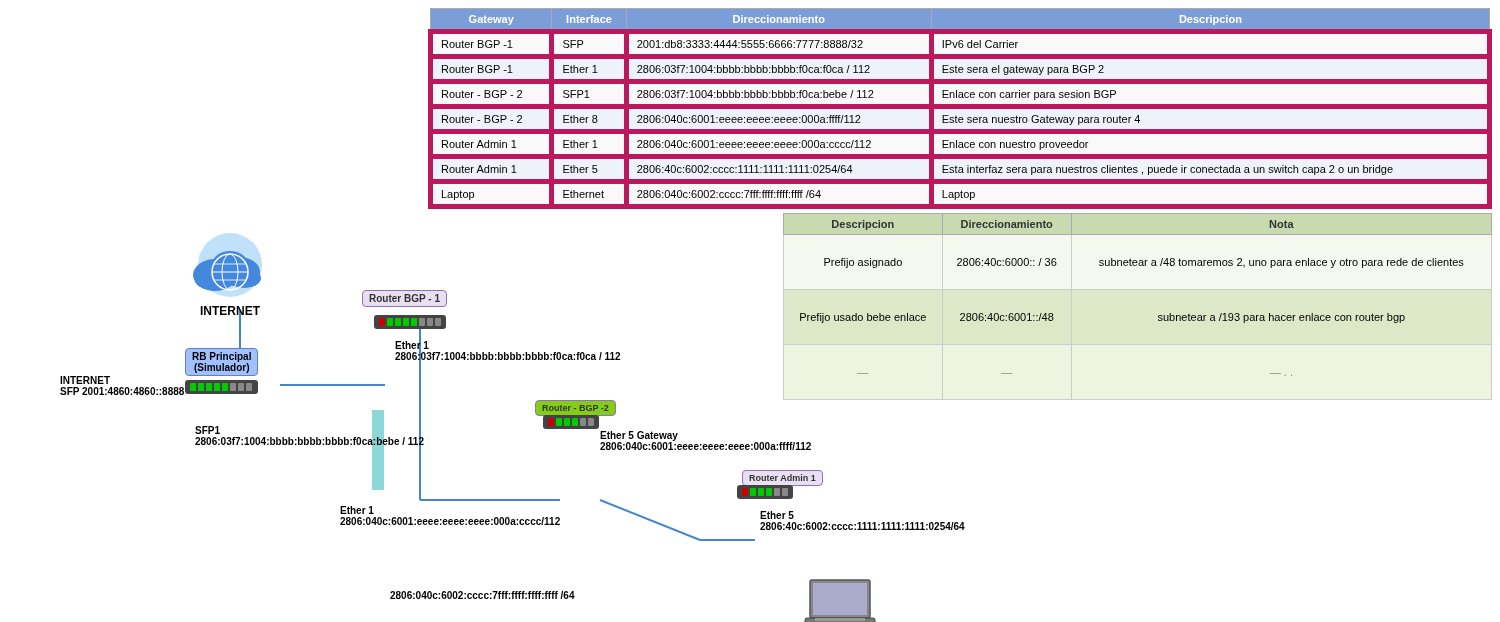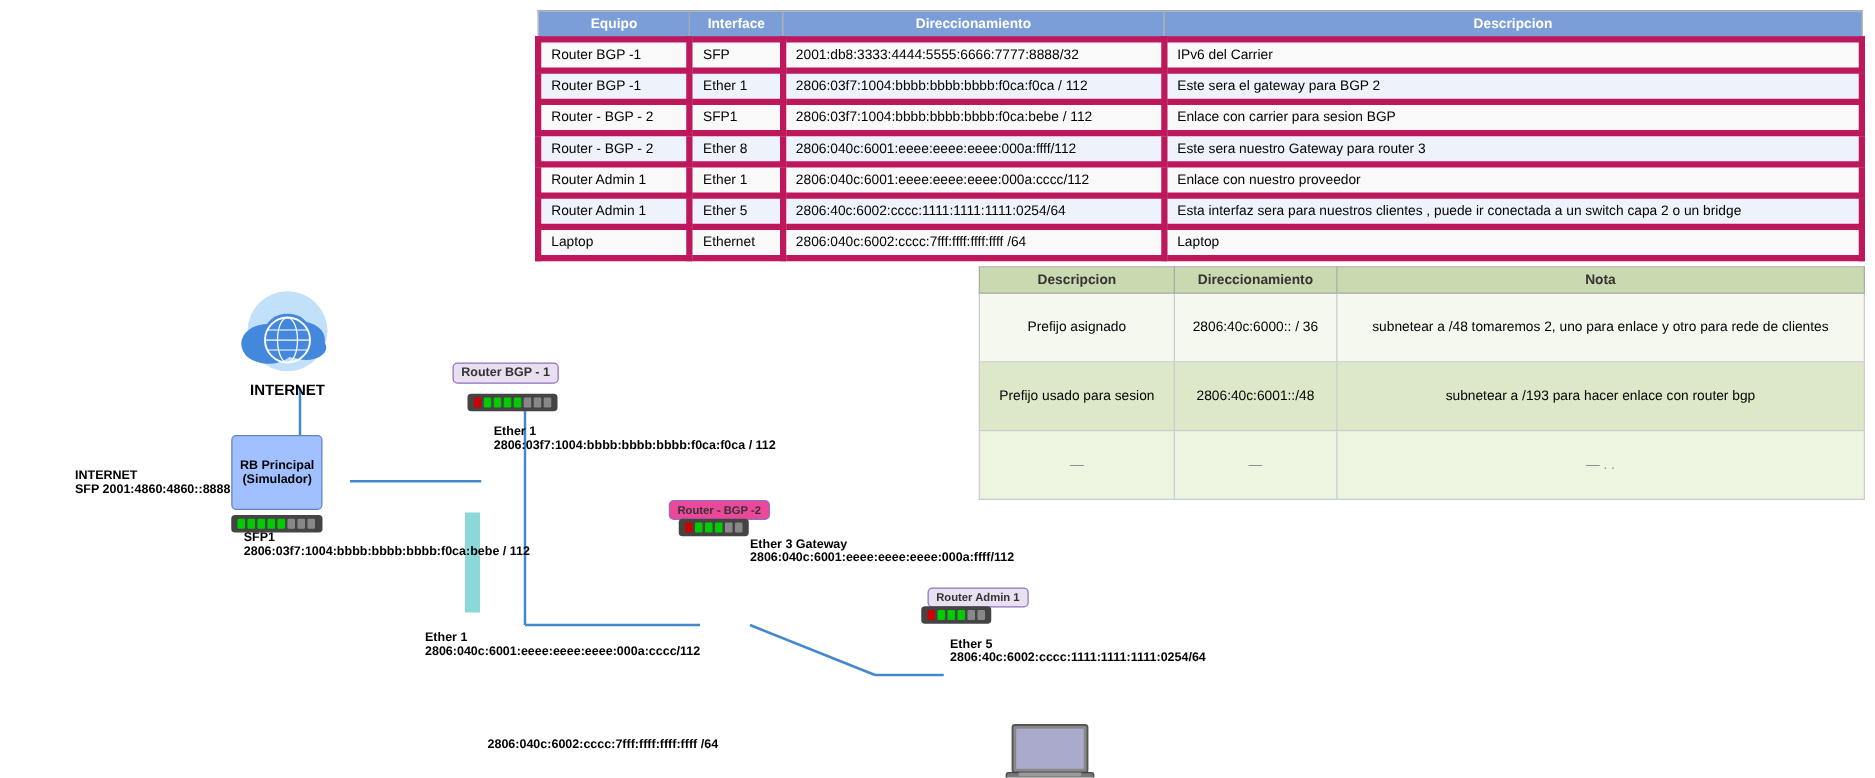--- a/index.html
+++ b/index.html
@@ -127,39 +127,39 @@
     .router-box.admin1 {
       top: 340px;
       left: 742px;
       background: #e8e0f0;
       border-color: #9070c0;
       font-size: 9px;
     }
     .router-box.bgp2 {
       top: 270px;
       left: 535px;
-      background: #ec4899;
+      background: #84cc16;
       border-color: #9070c0;
       font-size: 9px;
     }
 
     
     .rb-principal {
       position: absolute;
       top: 218px;
       left: 185px;
       text-align: center;
     }
     .rb-principal .label {
       font-weight: bold;
       font-size: 10px;
       background: #a0c0ff;
       border: 1.5px solid #6080c0;
       border-radius: 4px;
-      padding: 18px 6px;
+      padding: 2px 6px;
       margin-bottom: 4px;
       display: inline-block;
     }
 
     
     .diag-text {
       position: absolute;
       font-size: 10px;
       font-weight: bold;
       color: #000;
@@ -206,21 +206,21 @@
     .mikrotik-port.gray { background: #888; }
     .mikrotik-port.red { background: #c00; }
   </style>
 </head>
 <body>
 
 <div class="table-area">
   <table class="main-table">
     <thead>
       <tr>
-        <th>Equipo</th>
+        <th>Gateway</th>
         <th>Interface</th>
         <th>Direccionamiento</th>
         <th>Descripcion</th>
       </tr>
     </thead>
     <tbody id="main-table-body">
     <tr>
           <td>Router BGP -1</td>
           <td>SFP</td>
           <td>2001:db8:3333:4444:5555:6666:7777:8888/32</td>
@@ -235,21 +235,21 @@
         <tr>
           <td>Router - BGP - 2</td>
           <td>SFP1</td>
           <td>2806:03f7:1004:bbbb:bbbb:bbbb:f0ca:bebe / 112</td>
           <td>Enlace con carrier para sesion BGP</td>
         </tr>
         <tr>
           <td>Router - BGP - 2</td>
           <td>Ether 8</td>
           <td>2806:040c:6001:eeee:eeee:eeee:000a:ffff/112</td>
-          <td>Este sera nuestro Gateway para router 3</td>
+          <td>Este sera nuestro Gateway para router 4</td>
         </tr>
         <tr>
           <td>Router Admin 1</td>
           <td>Ether 1</td>
           <td>2806:040c:6001:eeee:eeee:eeee:000a:cccc/112</td>
           <td>Enlace con nuestro proveedor</td>
         </tr>
         <tr>
           <td>Router Admin 1</td>
           <td>Ether 5</td>
@@ -275,21 +275,21 @@
         <th>Nota</th>
       </tr>
     </thead>
     <tbody id="sec-table-body">
     <tr>
           <td>Prefijo asignado</td>
           <td>2806:40c:6000:: / 36</td>
           <td>subnetear a /48  tomaremos 2, uno para enlace y otro para rede de clientes</td>
         </tr>
         <tr>
-          <td>Prefijo usado para sesion</td>
+          <td>Prefijo usado bebe enlace</td>
           <td>2806:40c:6001::/48</td>
           <td>subnetear a /193 para hacer enlace con router bgp</td>
         </tr>
         <tr class="last-row">
           <td>—</td>
           <td>—</td>
           <td>— . .</td>
         </tr>
       </tbody>
   </table>
@@ -387,21 +387,21 @@
       <div class="mikrotik-port red"></div>
       <div class="mikrotik-port"></div>
       <div class="mikrotik-port"></div>
       <div class="mikrotik-port"></div>
       <div class="mikrotik-port gray"></div>
       <div class="mikrotik-port gray"></div>
     </div>
   </div>
 
   <div class="diag-text" style="top:300px;left:600px;text-align:left;">
-    <strong>Ether 3 Gateway</strong><br>
+    <strong>Ether 5 Gateway</strong><br>
     <span>2806:040c:6001:eeee:eeee:eeee:000a:ffff/112</span>
   </div>
 
   <div class="router-box admin1">Router Admin 1</div>
 
   <div style="position:absolute;top:355px;left:737px;">
     <div class="mikrotik">
       <div class="mikrotik-port red"></div>
       <div class="mikrotik-port"></div>
       <div class="mikrotik-port"></div>

